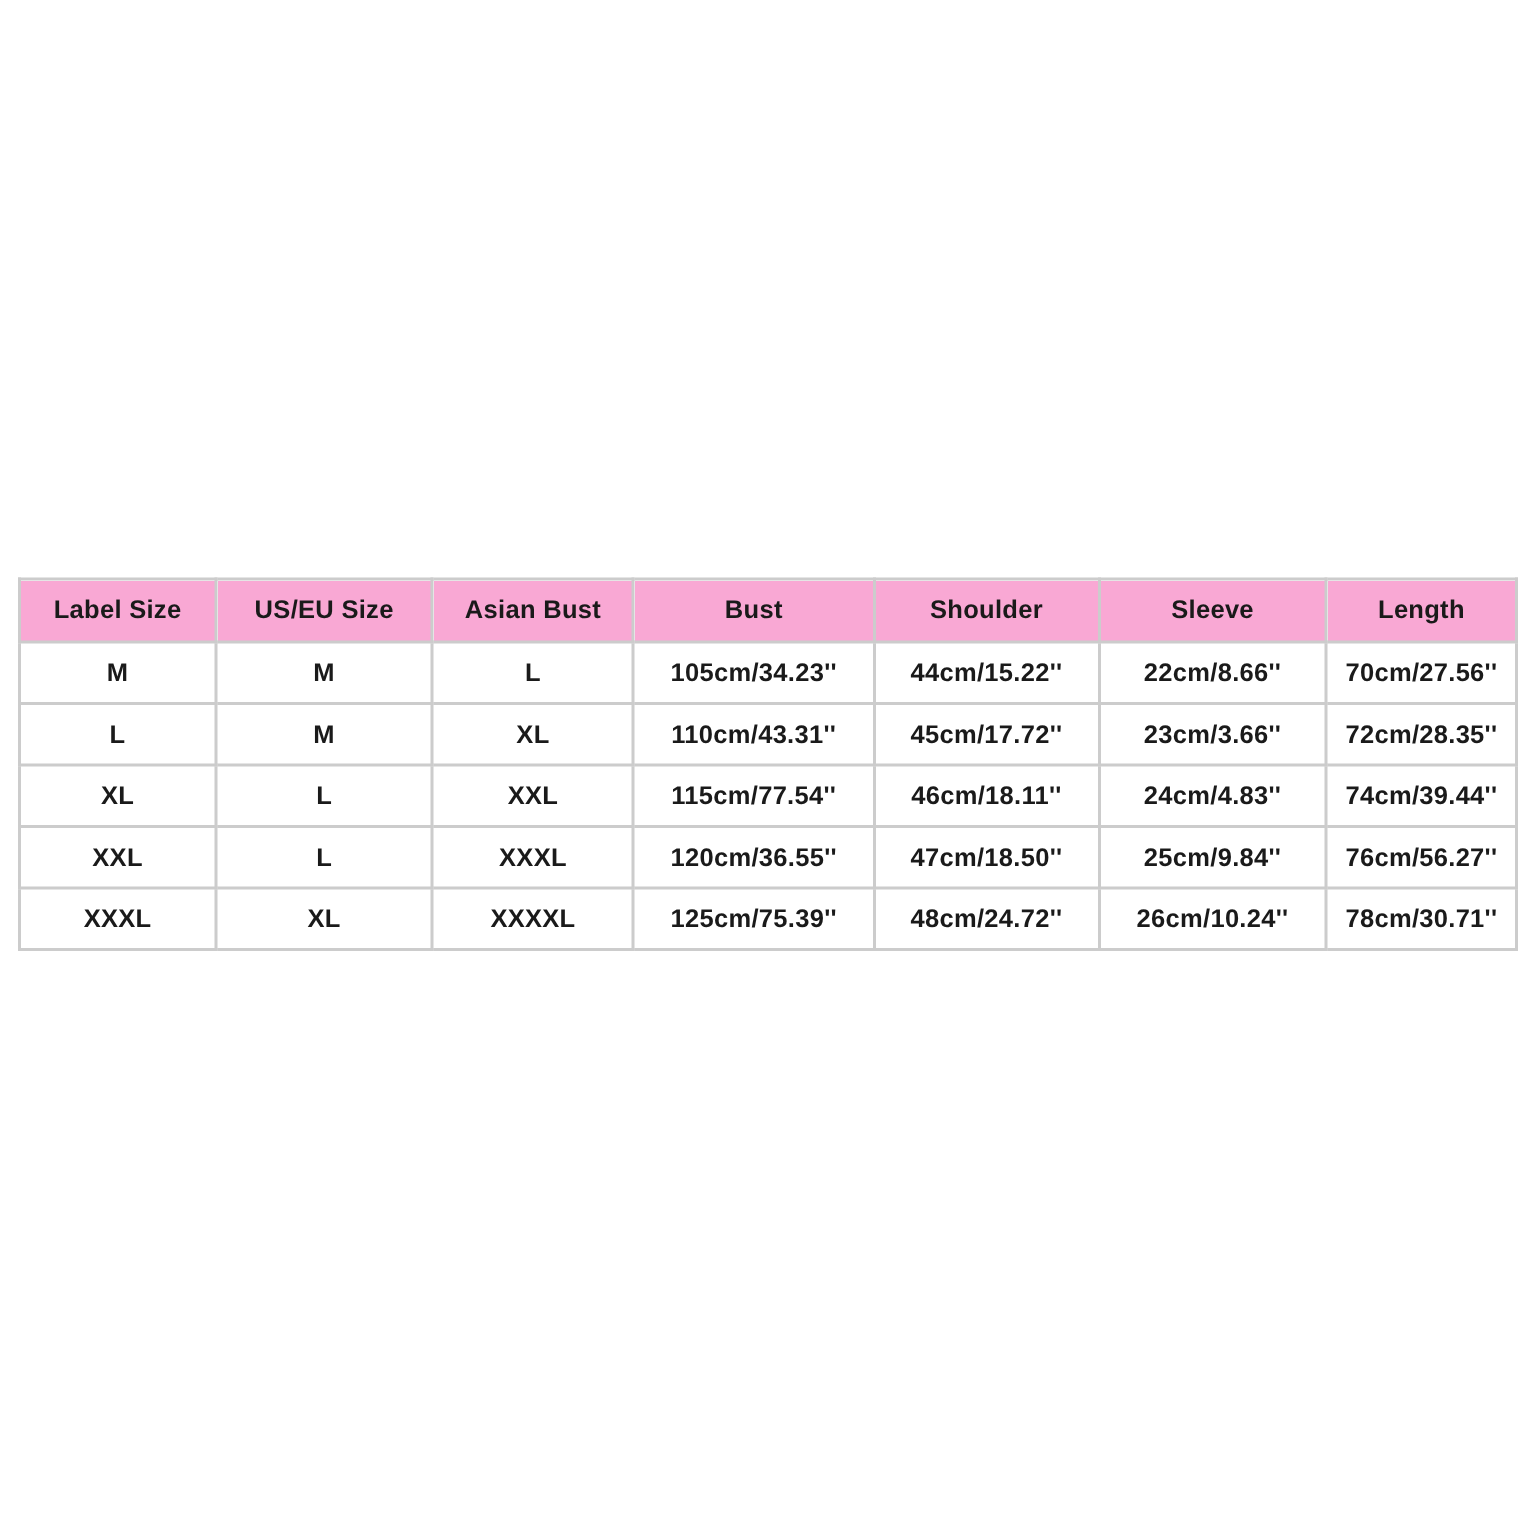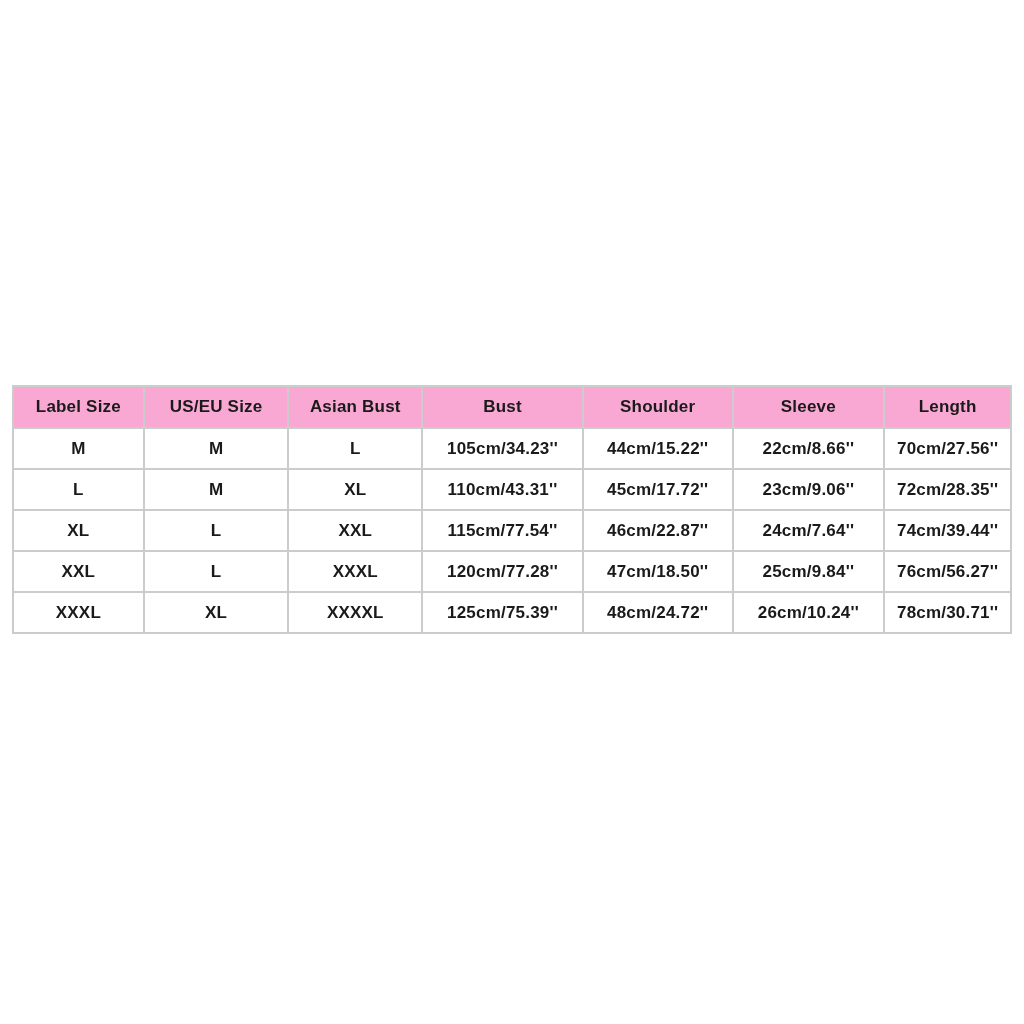--- a/index.html
+++ b/index.html
@@ -89,37 +89,37 @@
             <td>44cm/15.22''</td>
             <td>22cm/8.66''</td>
             <td>70cm/27.56''</td>
           </tr>
           <tr>
             <td>L</td>
             <td>M</td>
             <td>XL</td>
             <td>110cm/43.31''</td>
             <td>45cm/17.72''</td>
-            <td>23cm/9.06''</td>
+            <td>23cm/3.66''</td>
             <td>72cm/28.35''</td>
           </tr>
           <tr>
             <td>XL</td>
             <td>L</td>
             <td>XXL</td>
             <td>115cm/77.54''</td>
-            <td>46cm/22.87''</td>
-            <td>24cm/7.64''</td>
+            <td>46cm/18.11''</td>
+            <td>24cm/4.83''</td>
             <td>74cm/39.44''</td>
           </tr>
           <tr>
             <td>XXL</td>
             <td>L</td>
             <td>XXXL</td>
-            <td>120cm/77.28''</td>
+            <td>120cm/36.55''</td>
             <td>47cm/18.50''</td>
             <td>25cm/9.84''</td>
             <td>76cm/56.27''</td>
           </tr>
           <tr>
             <td>XXXL</td>
             <td>XL</td>
             <td>XXXXL</td>
             <td>125cm/75.39''</td>
             <td>48cm/24.72''</td>

